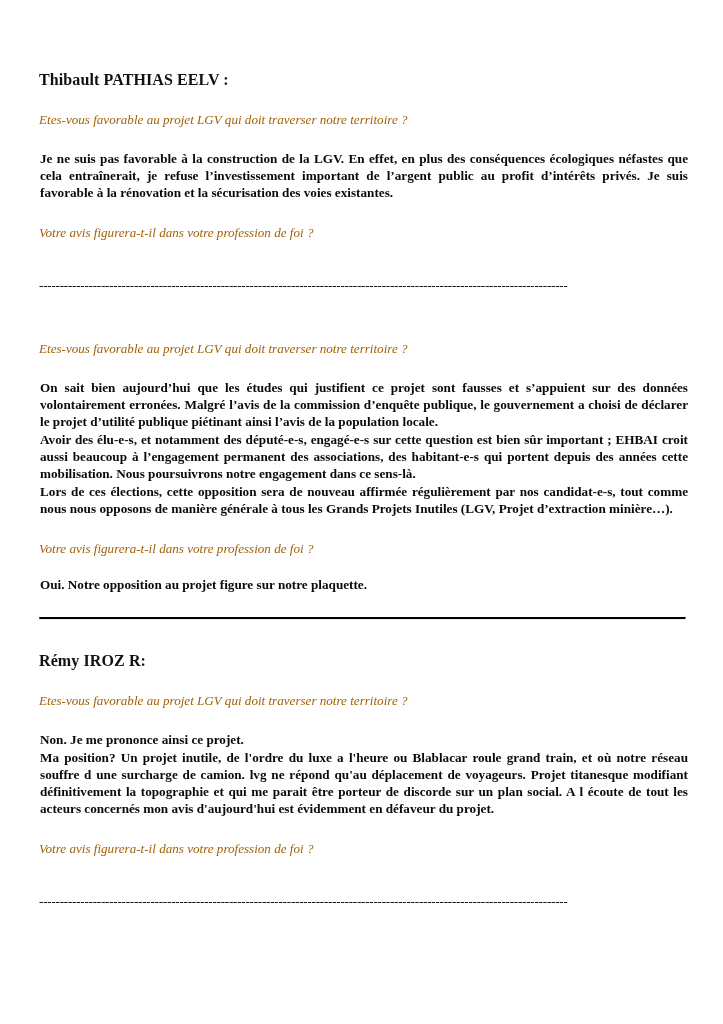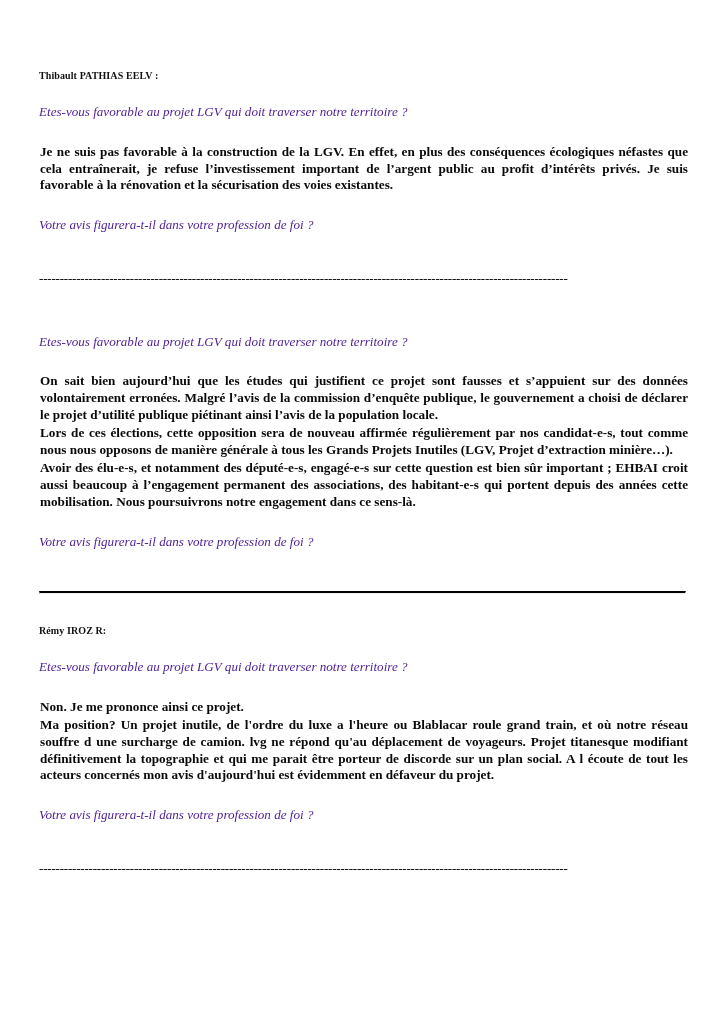--- a/index.html
+++ b/index.html
@@ -24,35 +24,35 @@
     padding: 70px 36px 0 39px;
     background: #ffffff;
   }
   .doc-body {
     width: 650px;
   }
 
   
   .respondent-name {
     font-weight: bold;
-    font-size: 10px;
+    font-size: 16px;
     line-height: 1.22;
     letter-spacing: 0.1px;
     margin: 0;
     color: #111111;
   }
 
   
   .question {
     font-style: italic;
     font-weight: normal;
     font-size: 13.1px;
     line-height: 1.25;
     margin: 0;
-    color: #4c1d95;
+    color: #a16207;
   }
 
   
   .answer {
     font-weight: bold;
     font-size: 13.2px;
     line-height: 1.285;
     text-align: justify;
     margin: 1px;
     color: #0a0a0a;
@@ -120,29 +120,30 @@
 
     <section>
 
       <div class="gap-lg"></div>
 
       <p class="question">Etes-vous favorable au projet LGV qui doit traverser notre territoire ?</p>
 
       <div class="gap-lg"></div>
 
       <p class="answer">On sait bien aujourd’hui que les études qui justifient ce projet sont fausses et s’appuient sur des données volontairement erronées. Malgré l’avis de la commission d’enquête publique, le gouvernement a choisi de déclarer le projet d’utilité publique piétinant ainsi l’avis de la population locale.</p>
+      <p class="answer">Avoir des élu-e-s, et notamment des député-e-s, engagé-e-s sur cette question est bien sûr important ; EHBAI croit aussi beaucoup à l’engagement permanent des associations, des habitant-e-s qui portent depuis des années cette mobilisation. Nous poursuivrons notre engagement dans ce sens-là.</p>
       <p class="answer">Lors de ces élections, cette opposition sera de nouveau affirmée régulièrement par nos candidat-e-s, tout comme nous nous opposons de manière générale à tous les Grands Projets Inutiles (LGV, Projet d’extraction minière…).</p>
-      <p class="answer">Avoir des élu-e-s, et notamment des député-e-s, engagé-e-s sur cette question est bien sûr important ; EHBAI croit aussi beaucoup à l’engagement permanent des associations, des habitant-e-s qui portent depuis des années cette mobilisation. Nous poursuivrons notre engagement dans ce sens-là.</p>
 
       <div class="gap-lg"></div>
 
       <p class="question">Votre avis figurera-t-il dans votre profession de foi ?</p>
 
       <div class="gap-md"></div>
 
+      <p class="answer short">Oui. Notre opposition au projet figure sur notre plaquette.</p>
 
       <div class="gap-lg"></div>
 
       <hr class="sep-solid">
     </section>
 
     <div class="gap-xxl"></div>
 
     <section>
       <p class="respondent-name">Rémy IROZ R:</p>

